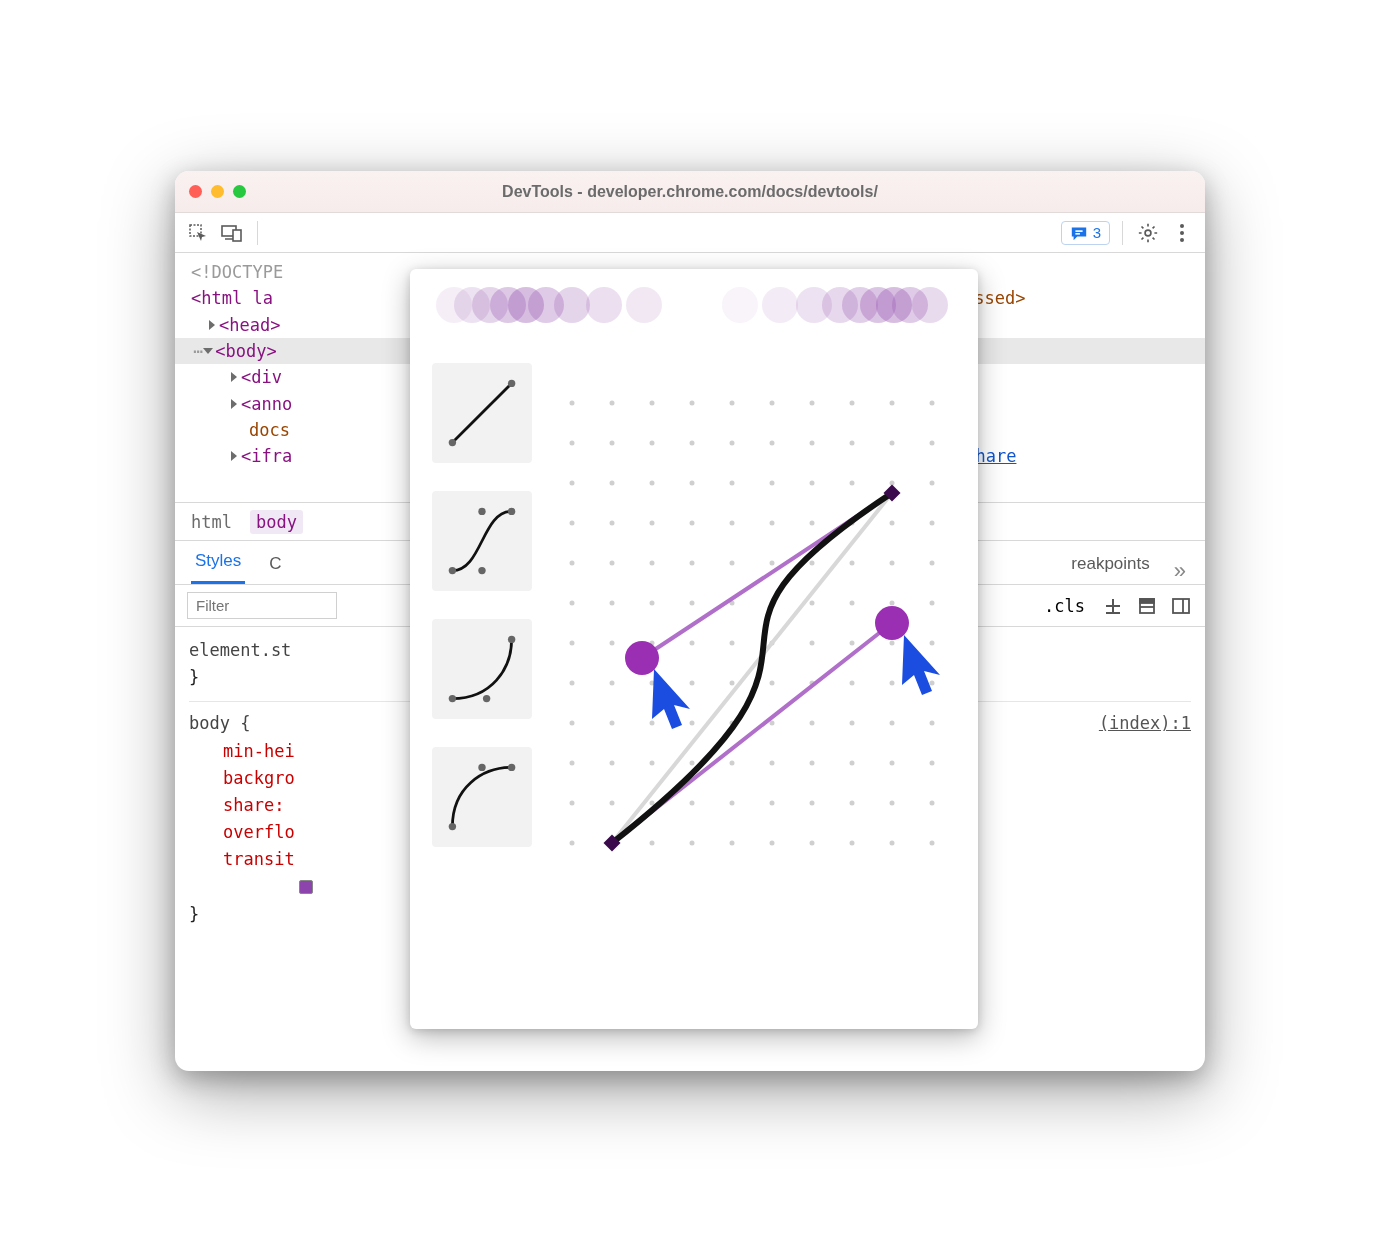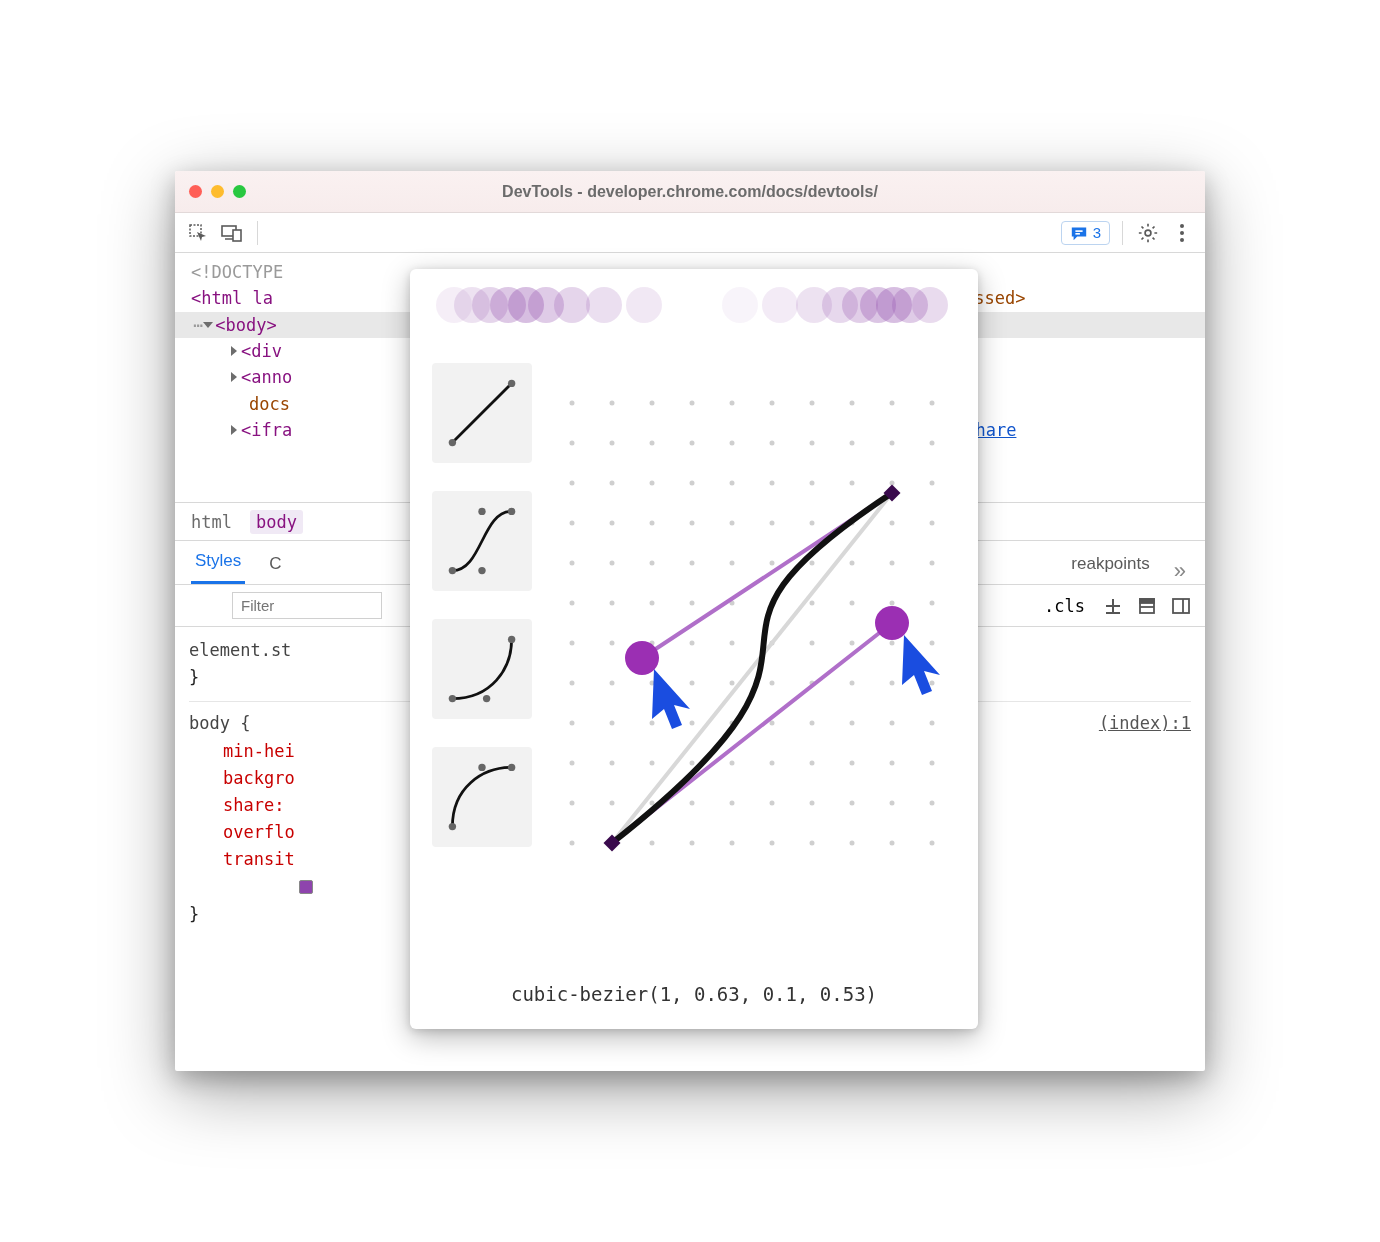--- a/index.html
+++ b/index.html
@@ -10,21 +10,21 @@
     width: 1380px;
     height: 1242px;
     position: relative;
     display: flex;
     align-items: center;
     justify-content: center;
   }
   .window {
     width: 1030px;
     height: 900px;
-    border-radius: 2px;
+    border-radius: 14px;
     background: #fff;
     box-shadow: 0 20px 70px rgba(0,0,0,0.35), 0 8px 25px rgba(0,0,0,0.25);
     overflow: hidden;
     display: flex;
     flex-direction: column;
     position: relative;
     font-family: "SF Mono", Menlo, Consolas, monospace;
   }
   
   .titlebar {
@@ -135,21 +135,20 @@
     display: flex; align-items: center;
     padding: 0 12px; gap: 10px;
     font-family: -apple-system, sans-serif;
     color:#5a5a5a;
   }
   .filter-row input {
     flex: 1; max-width: 150px;
     border: 1px solid #d0d0d0;
     padding: 4px 8px; font-size: 15px;
     color:#666;
-    margin-left:45px;
   }
   .filter-row .rspacer { flex:1; }
   .filter-row .tool { font-family: "SF Mono", Menlo, monospace; font-size:17px; padding: 2px 6px; color:#000000;}
   .filter-row .ficon { width:24px;height:24px;display:flex;align-items:center;justify-content:center;}
   
   .styles-content {
     font-family: "SF Mono", Menlo, monospace;
     font-size: 17px;
     line-height: 1.6;
     padding: 6px 14px;
@@ -276,20 +275,21 @@
           <circle cx="3" cy="3" r="2"></circle>
           <circle cx="3" cy="10" r="2"></circle>
           <circle cx="3" cy="17" r="2"></circle>
         </svg>
     </div>
   </div>
 
   <div class="elements">
     <div class="row"><span class="doctype">&lt;!DOCTYPE</span></div>
     <div class="row"><span class="tag">&lt;html la</span><span style="display:inline-block;width:640px"></span><span class="attrname">-dismissed&gt;</span></div>
+    <div class="row" style="padding-left:18px"><span class="tri"></span><span class="tag">&lt;head&gt;</span></div>
     <div class="row selected"><span style="padding-left:2px"></span><span class="dots">⋯</span><span class="tri down"></span><span class="tag">&lt;body&gt;</span></div>
     <div class="row" style="padding-left:40px"><span class="tri"></span><span class="tag">&lt;div</span></div>
     <div class="row" style="padding-left:40px"><span class="tri"></span><span class="tag">&lt;anno</span><span style="display:inline-block;width:540px"></span><span class="attrname">rline-top"</span></div>
     <div class="row" style="padding-left:58px"><span class="attrname">docs</span><span style="display:inline-block;width:540px"></span><span class="tag">cement-banner&gt;</span></div>
     <div class="row" style="padding-left:40px"><span class="tri"></span><span class="tag">&lt;ifra</span><span style="display:inline-block;width:540px"></span><span class="attrname">src="</span><span class="url">https://share</span></div>
   </div>
 
   <div class="breadcrumb">
     <span class="crumb">html</span>
     <span class="crumb active">body</span>
@@ -553,16 +553,15 @@
 
           <g>
             <path d="M112 316 L148 356 L132 352 L140 372 L130 376 L122 356 L110 366 Z" fill="#1a4de0"></path>
           </g>
           <g>
             <path d="M362 282 L398 322 L382 318 L390 338 L380 342 L372 322 L360 332 Z" fill="#1a4de0"></path>
           </g>
         </svg>
       </div>
     </div>
-    <div class="bezier-label">cubic-bezier(1, 0.63, 0.1, 0.53)</div>
   </div>
 
 </div>
 
 </body></html>

